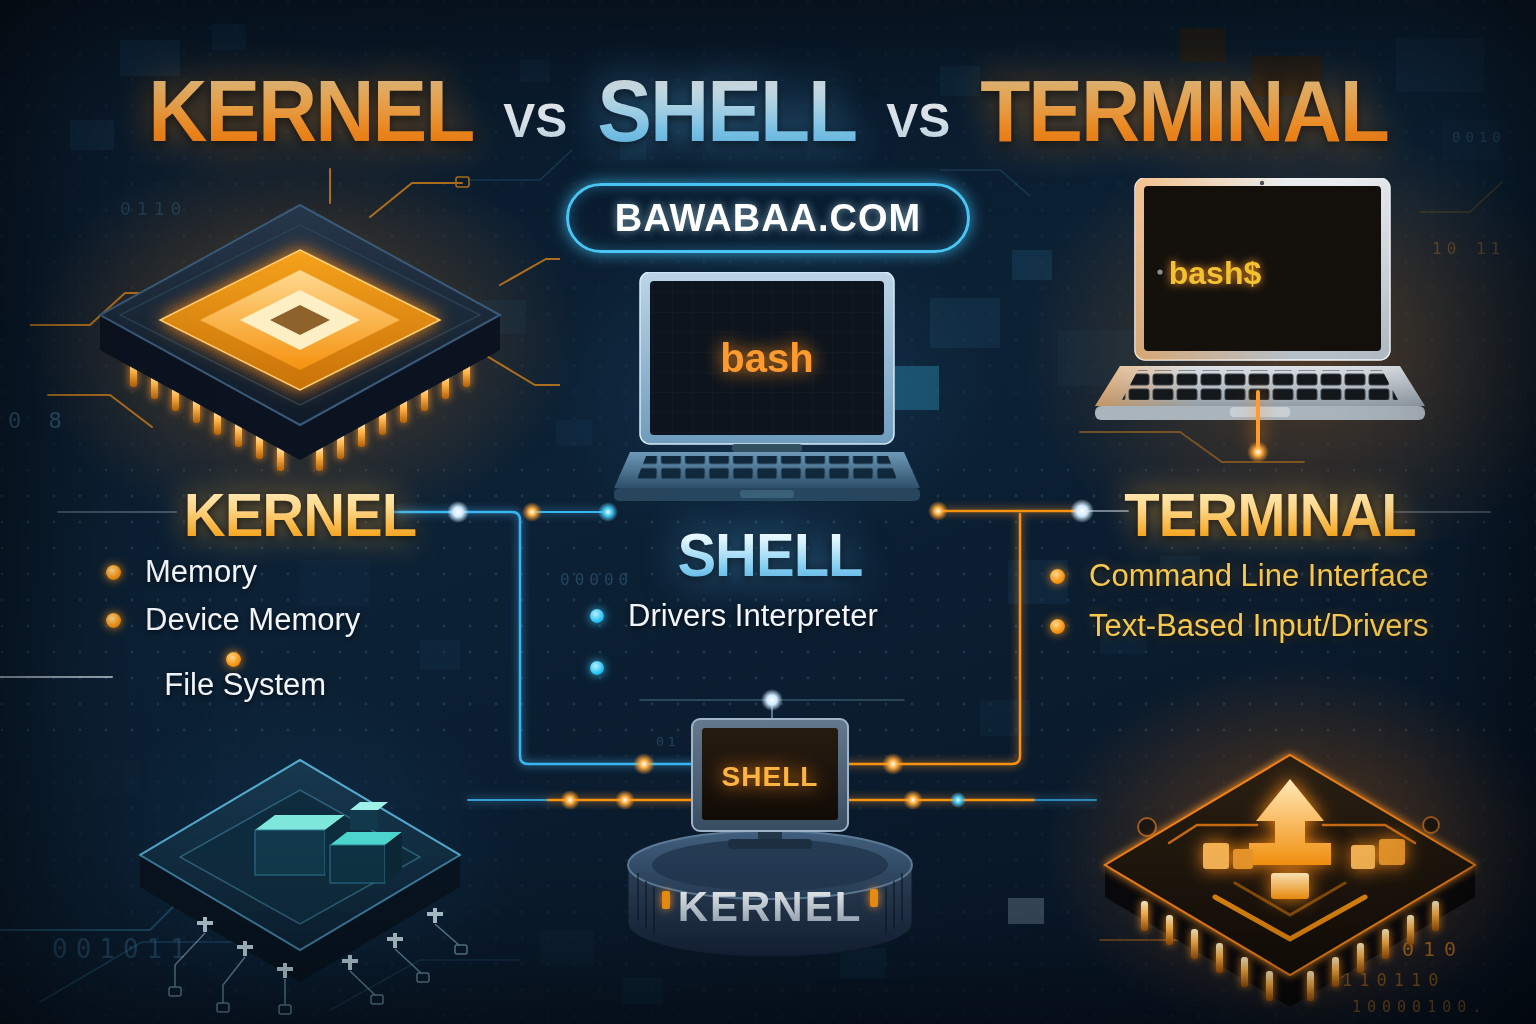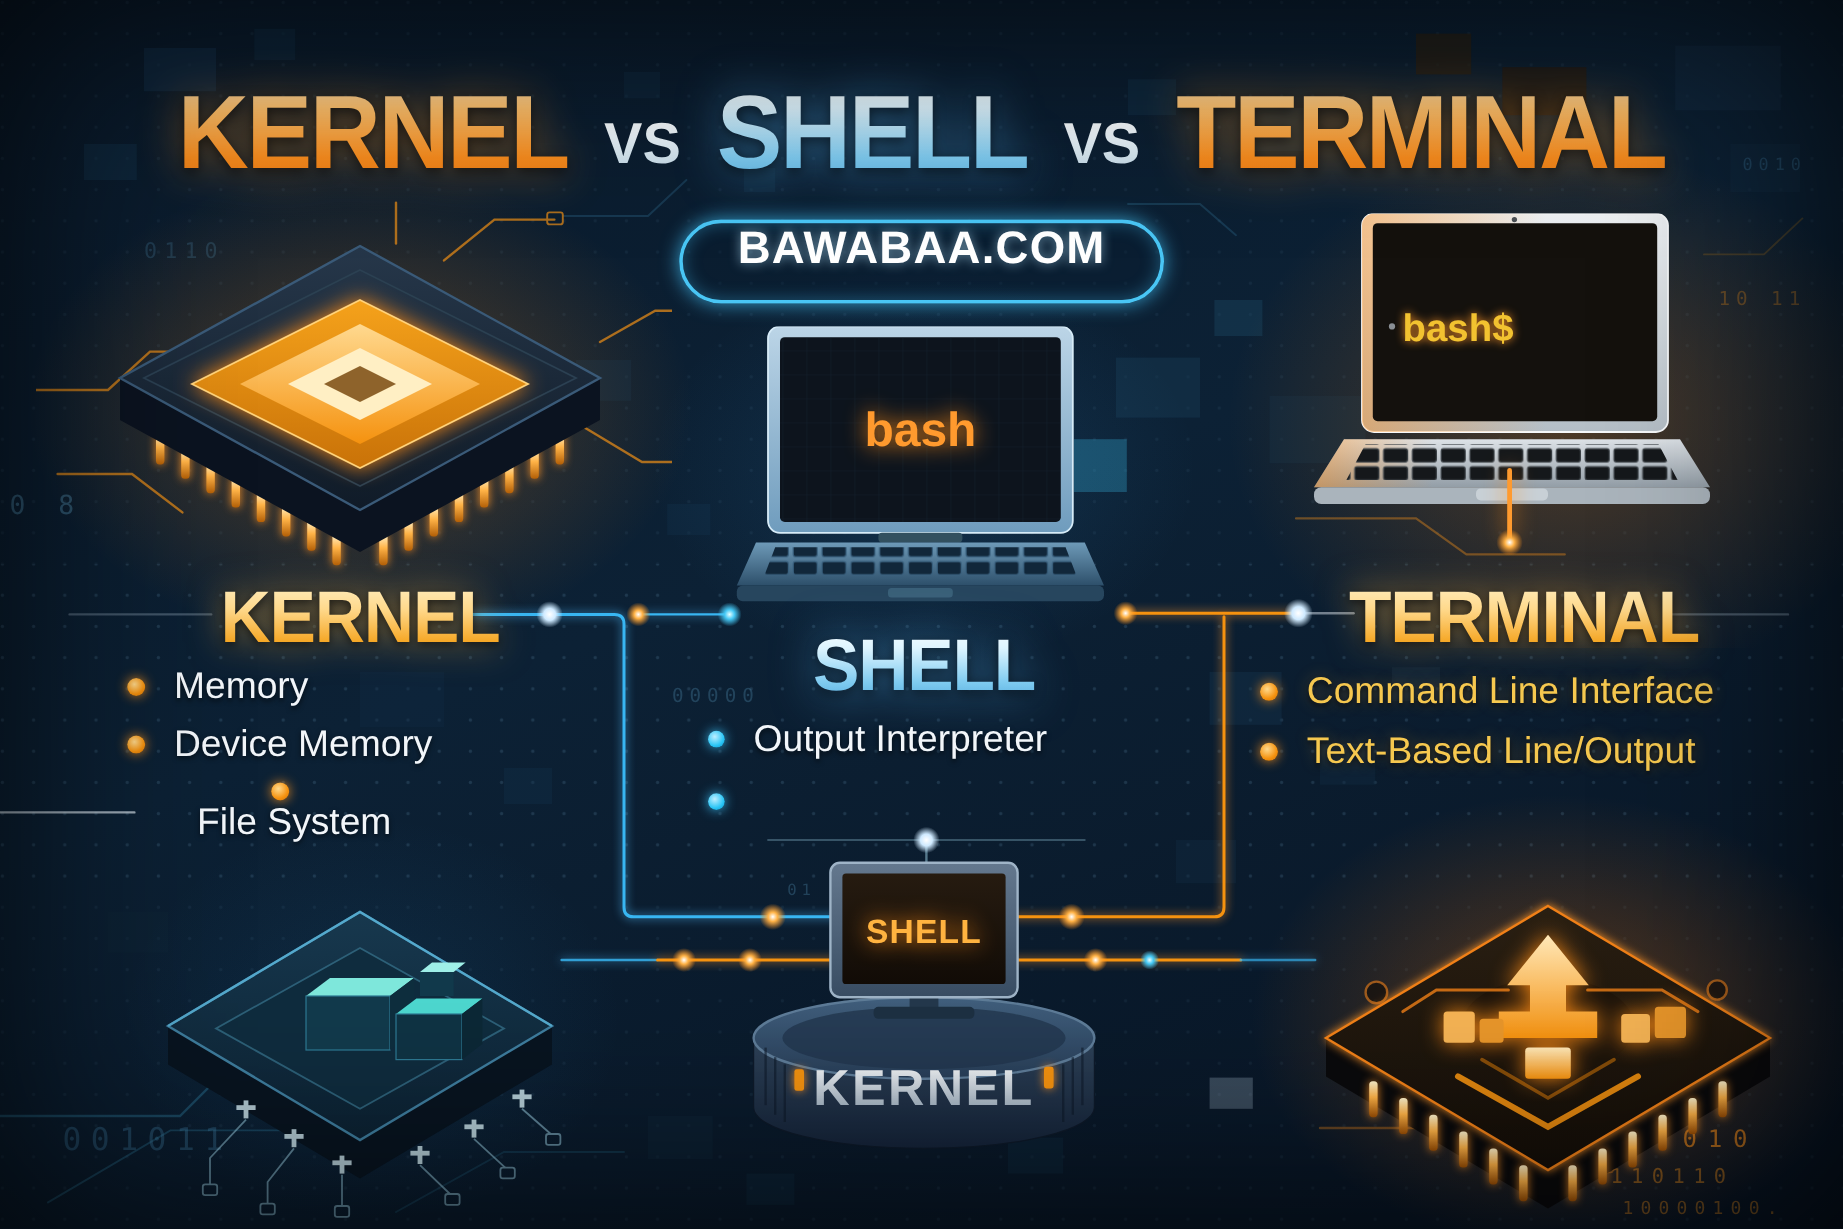--- a/index.html
+++ b/index.html
@@ -16,21 +16,21 @@
   .g-silver{background-image:linear-gradient(180deg,#ffffff 0%,#e8f4fb 45%,#b9d2e2 100%);}
   .fx-orange{filter:drop-shadow(0 3px 5px rgba(0,0,0,.55)) drop-shadow(0 0 18px rgba(255,150,30,.45));}
   .fx-blue{filter:drop-shadow(0 3px 5px rgba(0,0,0,.55)) drop-shadow(0 0 18px rgba(90,190,255,.5));}
   .fx-gold{filter:drop-shadow(0 2px 4px rgba(0,0,0,.6)) drop-shadow(0 0 14px rgba(255,180,60,.5));}
 
   #title-row{left:0;top:64px;width:1536px;display:flex;justify-content:center;align-items:center;gap:30px;}
   .title-word{font-size:82px;font-weight:700;letter-spacing:-2px;transform:scaleY(1.06);white-space:nowrap;}
   .title-vs{font-size:48px;font-weight:700;margin-top:18px;}
 
   #badge{left:50%;top:183px;transform:translateX(-50%);width:398px;height:64px;
-    border:3px solid #49c6f5;border-radius:36px;display:flex;justify-content:center;
+    border:3px solid #49c6f5;border-radius:36px;display:flex;align-items:center;justify-content:center;
     box-shadow:0 0 16px rgba(70,200,255,.75),inset 0 0 14px rgba(70,200,255,.35);
     background:rgba(10,30,50,.35);}
   #badge span{font-size:38px;font-weight:700;color:#fff;letter-spacing:1px;
     text-shadow:0 0 10px rgba(180,230,255,.6);}
 
   .sec-heading{font-size:58px;font-weight:700;letter-spacing:-1px;text-align:center;transform:scaleY(1.05);white-space:nowrap;}
   .bullets{display:flex;flex-direction:column;}
   .bullet-row{display:flex;align-items:center;}
   .dot{border-radius:50%;flex:0 0 auto;}
   .dot-orange{width:15px;height:15px;background:radial-gradient(circle at 40% 35%,#ffd98c,#f5920f 60%,#c96e08);
@@ -486,33 +486,33 @@
     <div class="bullet-row" style="height:32px;flex-direction:column;">
       <span class="dot dot-orange"></span>
       <span class="bullet-text txt-white">File System</span>
     </div>
   </div>
 
   <div class="abs sec-heading gt g-blue fx-blue" style="left:620px;top:521px;width:300px;z-index:4;">SHELL</div>
   <div class="abs bullets" style="left:590px;top:600px;gap:20px;z-index:4;">
     <div class="bullet-row" style="height:32px;">
       <span class="dot dot-cyan"></span>
-      <span class="bullet-text txt-white">Output Interpreter</span>
+      <span class="bullet-text txt-white">Drivers Interpreter</span>
     </div>
     <div class="bullet-row" style="height:32px;">
       <span class="dot dot-cyan"></span>
     </div>
   </div>
 
   <div class="abs sec-heading gt g-gold fx-gold" style="left:1090px;top:481px;width:360px;z-index:4;">TERMINAL</div>
   <div class="abs bullets" style="left:1050px;top:560px;gap:18px;z-index:4;">
     <div class="bullet-row" style="height:32px;">
       <span class="dot dot-orange"></span>
       <span class="bullet-text txt-gold">Command Line Interface</span>
     </div>
     <div class="bullet-row" style="height:32px;">
       <span class="dot dot-orange"></span>
-      <span class="bullet-text txt-gold">Text-Based Line/Output</span>
+      <span class="bullet-text txt-gold">Text-Based Input/Drivers</span>
     </div>
   </div>
 
   <div id="vignette" class="abs" style="z-index:5;"></div>
 </div>
 
 </body></html>

